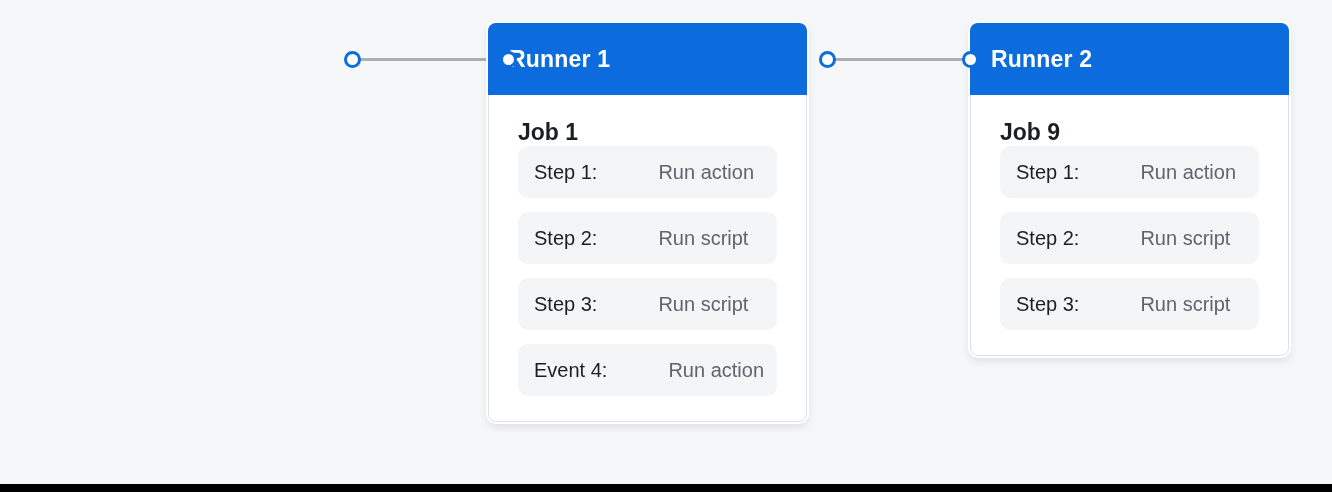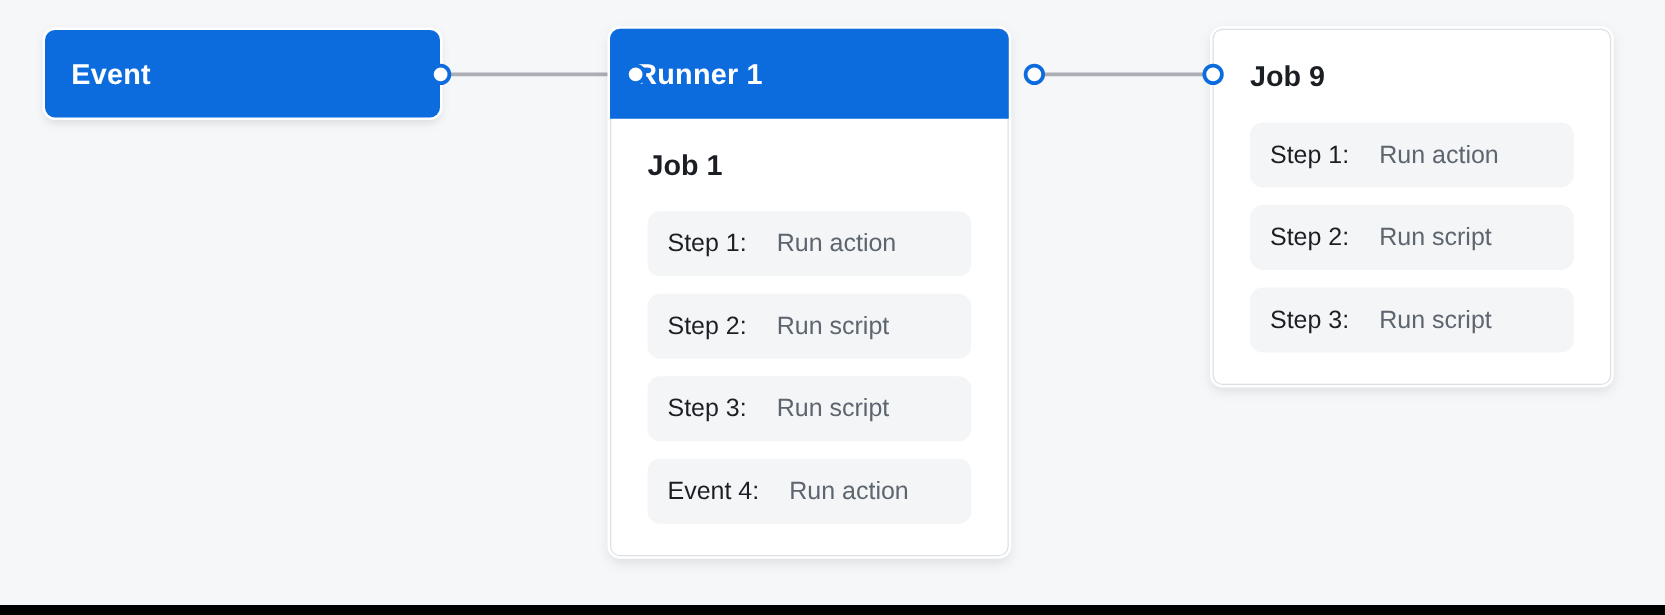--- a/index.html
+++ b/index.html
@@ -93,35 +93,35 @@
   }
 
   .runner-body {
     padding: 23px 29px 25px 29px;
   }
   .job-title {
     color: var(--dark-text);
     font-size: 23px;
     font-weight: bold;
     line-height: 28px;
-    margin-bottom: 23px;
   }
   .steps {
     display: flex;
     flex-direction: column;
     gap: 14px;
   }
   .step-row {
     height: 52px;
     background: var(--step-bg);
     border-radius: 10px;
     display: flex; align-items: center;
     padding-left: 16px;
     font-size: 20px;
     white-space: nowrap;
+    gap: 37px;
   }
   .step-label {
     color: var(--dark-text);
     font-weight: 500;
   }
   .step-action {
     color: var(--muted-text);
     margin-left: 24px;
   }
 
@@ -131,23 +131,20 @@
     left: 0; right: 0; bottom: 0;
     height: 8px;
     background: var(--bottom-bar);
   }
 </style>
 </head>
 <body>
 
 <div class="stage">
 
-  <div class="node-event">
-    <span class="node-title">Event</span>
-  </div>
 
   <div class="connector-line line-1"></div>
   <div class="connector-line line-2"></div>
   <div class="connector-dot dot-1"></div>
   <div class="connector-dot dot-2"></div>
   <div class="connector-dot dot-3"></div>
   <div class="connector-dot dot-4"></div>
 
   <div class="runner-card runner-1">
     <div class="runner-header">
@@ -170,20 +167,23 @@
         </div>
         <div class="step-row">
           <span class="step-label">Event 4:</span>
           <span class="step-action">Run action</span>
         </div>
       </div>
     </div>
   </div>
 
   <div class="runner-card runner-2">
+    <div class="runner-header">
+      <span class="node-title">Runner 2</span>
+    </div>
     <div class="runner-body">
       <div class="job-title">Job 9</div>
       <div class="steps">
         <div class="step-row">
           <span class="step-label">Step 1:</span>
           <span class="step-action">Run action</span>
         </div>
         <div class="step-row">
           <span class="step-label">Step 2:</span>
           <span class="step-action">Run script</span>

